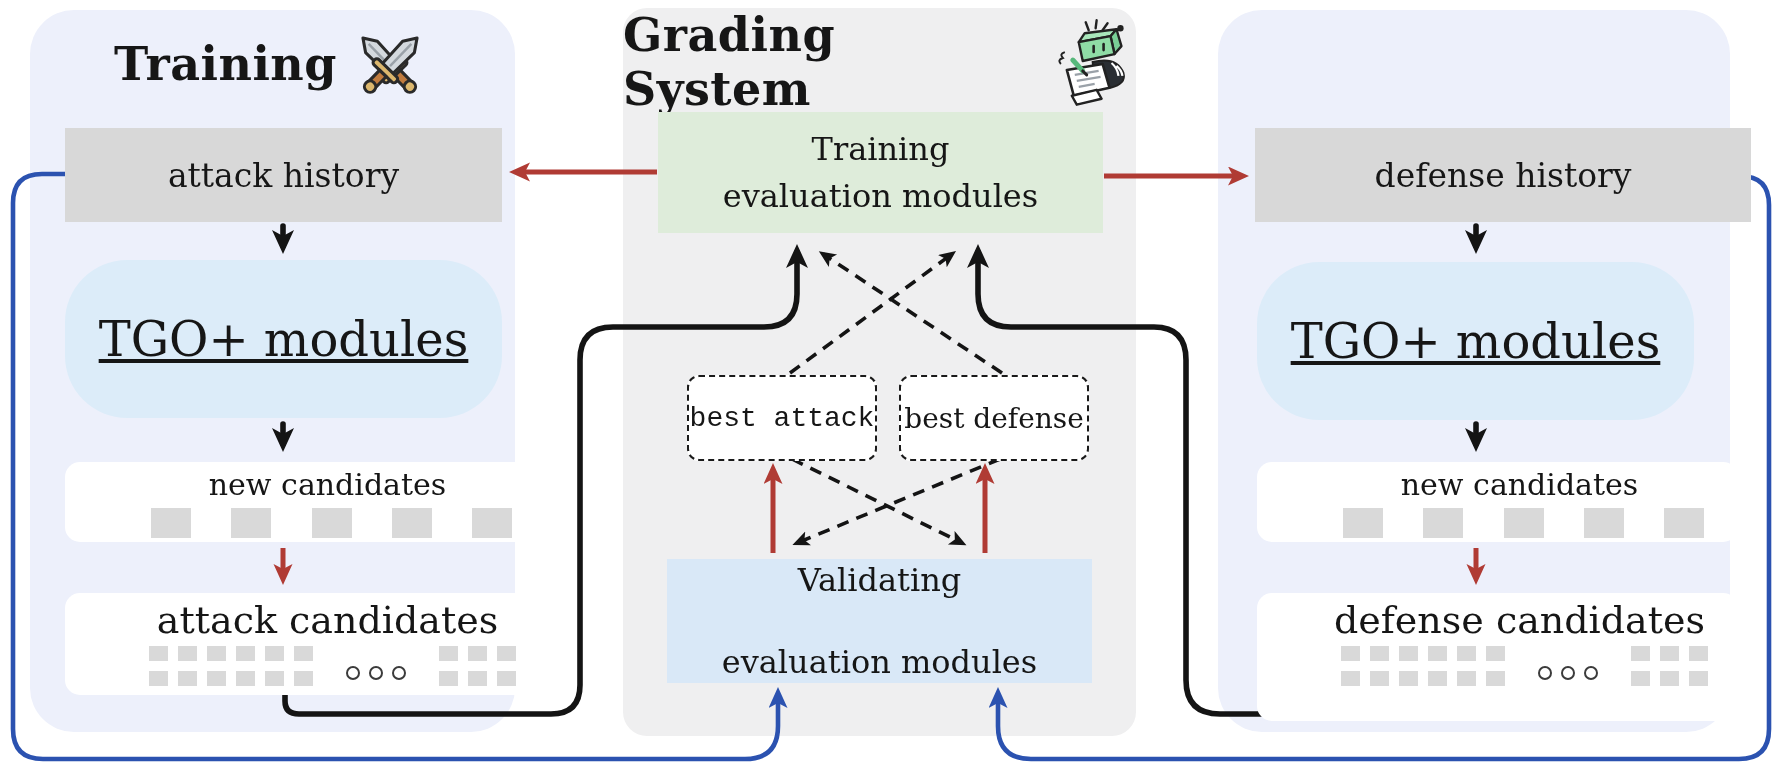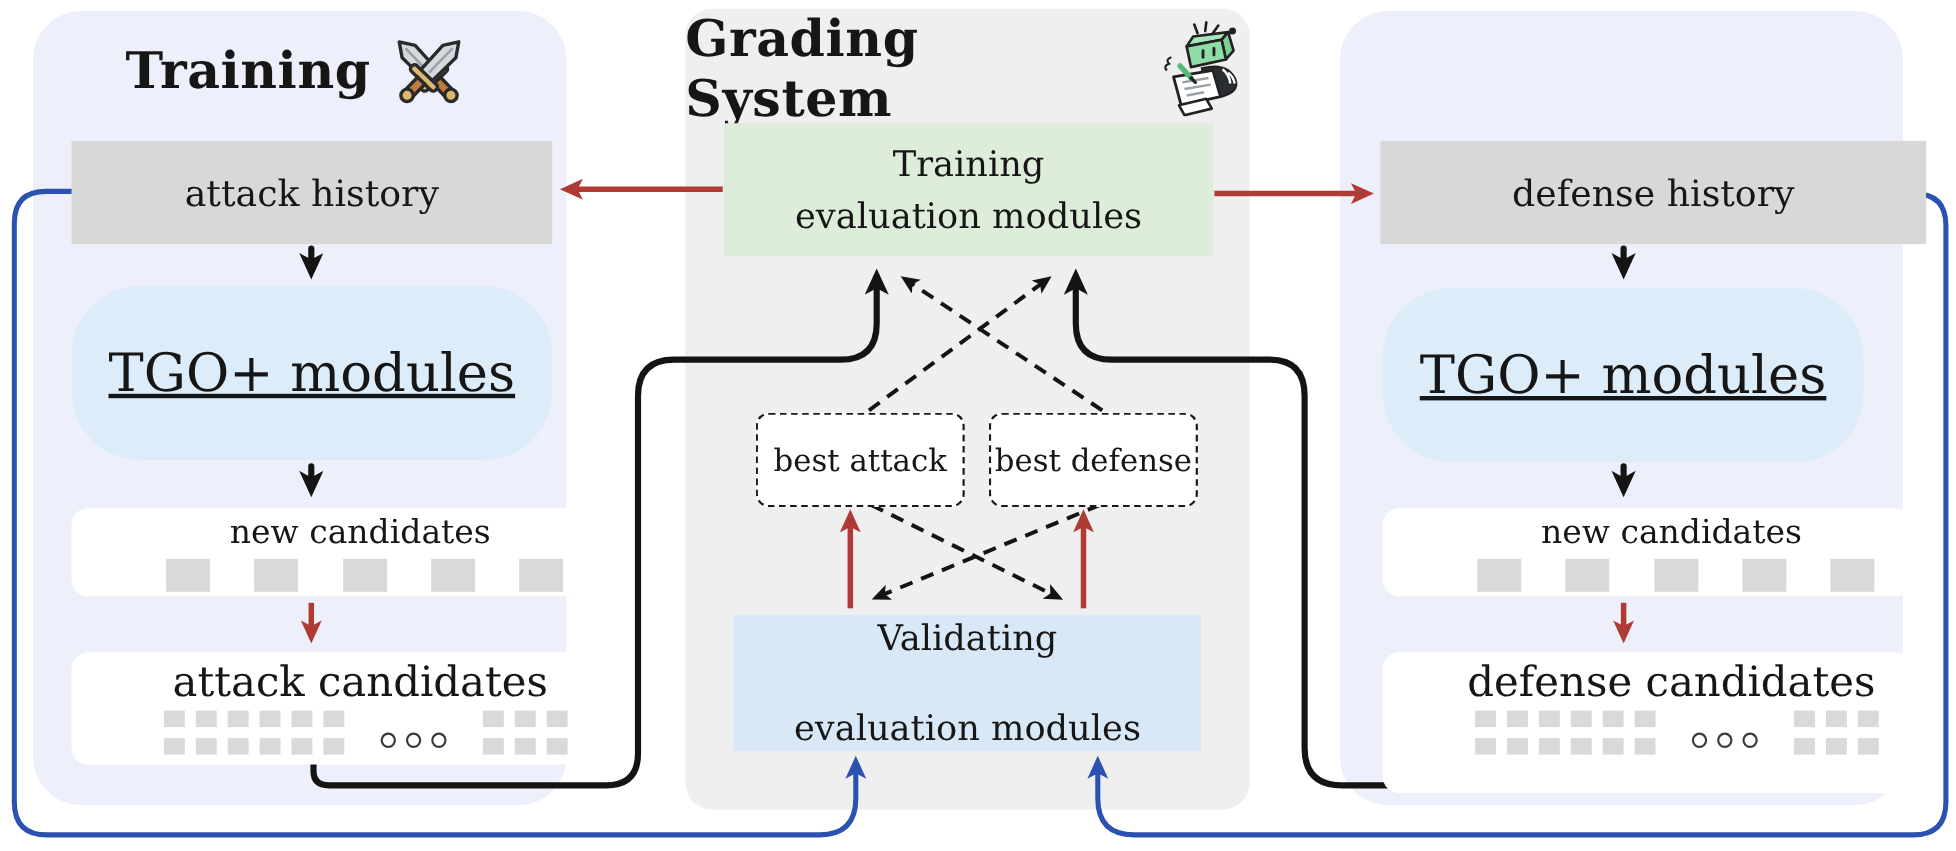--- a/index.html
+++ b/index.html
@@ -191,21 +191,21 @@
       </div>
     </div>
   </div>
 
   <div class="box twoline train toplayer" style="left:658px;top:112px;width:445px;height:121px;">
     <div>Training</div>
     <div>evaluation modules</div>
   </div>
   <div class="results" style="left:645px;top:286px;width:130px;">results</div>
   <div class="results" style="left:1018px;top:288px;width:120px;">results</div>
-  <div class="box bestbox toplayer" style="left:687px;top:375px;width:186px;height:82px;">
+  <div class="box bestbox toplayer" style="left:687px;top:375px;width:186px;height:82px;font-family:Liberation Mono, monospace;">
     <span>best attack</span>
   </div>
   <div class="box bestbox toplayer" style="left:899px;top:375px;width:186px;height:82px;">
     <span>best defense</span>
   </div>
   <div class="box twoline valid toplayer" style="left:667px;top:559px;width:425px;height:124px;gap:36px;">
     <div>Validating</div>
     <div>evaluation modules</div>
   </div>
 

